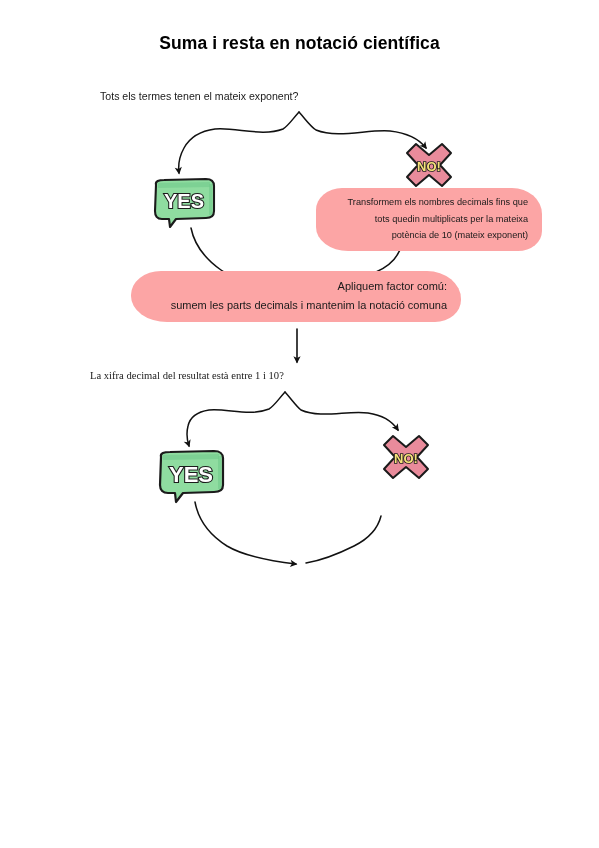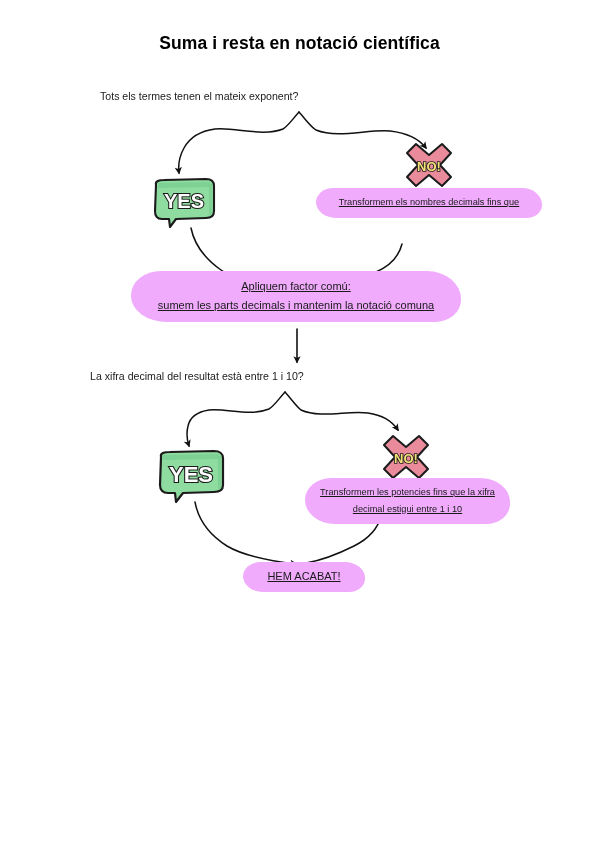--- a/index.html
+++ b/index.html
@@ -40,32 +40,31 @@
     letter-spacing: 0.1px;
   }
   
   .question {
     text-align: left;
     font-size: 10.6px;
     color: #1a1a1a;
     line-height: 14px;
   }
   #q1 { left: 100px; top: 89px; width: 400px; }
-  #q2 { left: 90px; top: 369px; width: 420px; }
+  #q2 { left: 90px; top: 369px; width: 420px; font-family: Liberation Serif, serif; }
 
   
   .blob {
-    background: #f0abfc;
+    background: #fca5a5;
     color: #1a1a1a;
-    text-align: center;
+    text-align: right;
     font-size: 9.2px;
     line-height: 16.5px;
     padding: 6px 14px 7px 14px;
     border-radius: 26px 30px 24px 32px / 22px 26px 20px 24px;
-    text-decoration: underline;
   }
   .blob-line { display: block; white-space: nowrap; }
   #box-transform-1 {
     left: 316px;
     top: 188px;
     width: 226px;
   }
   #box-factor-comu {
     left: 131px;
     top: 271px;
@@ -147,20 +146,22 @@
   <div class="sticker" id="no-1">
     <svg viewBox="0 0 50 48" width="50" height="48">
       <path d="M12,3 L25,14 L38,3 L47,12 L36,24 L47,36 L38,45 L25,34 L12,45
                L3,36 L14,24 L3,12 Z" fill="#E98B9B" stroke="#1b1b1b" stroke-width="2" stroke-linejoin="round"></path>
       <text x="25" y="30" text-anchor="middle" font-family="Liberation Sans, sans-serif" font-size="13" font-weight="bold" fill="#F6E27A" stroke="#1b1b1b" stroke-width="1.7" paint-order="stroke">NO!</text>
     </svg>
   </div>
 
   <div class="node blob" id="box-transform-1">
     <span class="blob-line">Transformem els nombres decimals fins que</span>
+    <span class="blob-line">tots quedin multiplicats per la mateixa</span>
+    <span class="blob-line">potència de 10 (mateix exponent)</span>
   </div>
 
   <div class="node blob" id="box-factor-comu">
     <span class="blob-line">Apliquem factor comú:</span>
     <span class="blob-line">sumem les parts decimals i mantenim la notació comuna</span>
   </div>
 
   <div class="node question" id="q2">La xifra decimal del resultat està entre 1 i 10?</div>
 
   <div class="sticker" id="yes-2">
@@ -174,22 +175,15 @@
   </div>
 
   <div class="sticker" id="no-2">
     <svg viewBox="0 0 50 48" width="50" height="48">
       <path d="M12,3 L25,14 L38,3 L47,12 L36,24 L47,36 L38,45 L25,34 L12,45
                L3,36 L14,24 L3,12 Z" fill="#E98B9B" stroke="#1b1b1b" stroke-width="2" stroke-linejoin="round"></path>
       <text x="25" y="30" text-anchor="middle" font-family="Liberation Sans, sans-serif" font-size="13" font-weight="bold" fill="#F6E27A" stroke="#1b1b1b" stroke-width="1.7" paint-order="stroke">NO!</text>
     </svg>
   </div>
 
-  <div class="node blob" id="box-transform-2">
-    <span class="blob-line">Transformem les potencies fins que la xifra</span>
-    <span class="blob-line">decimal estigui entre 1 i 10</span>
-  </div>
 
-  <div class="node blob" id="box-end">
-    <span class="blob-line">HEM ACABAT!</span>
-  </div>
 
 </div>
 
 </body></html>

